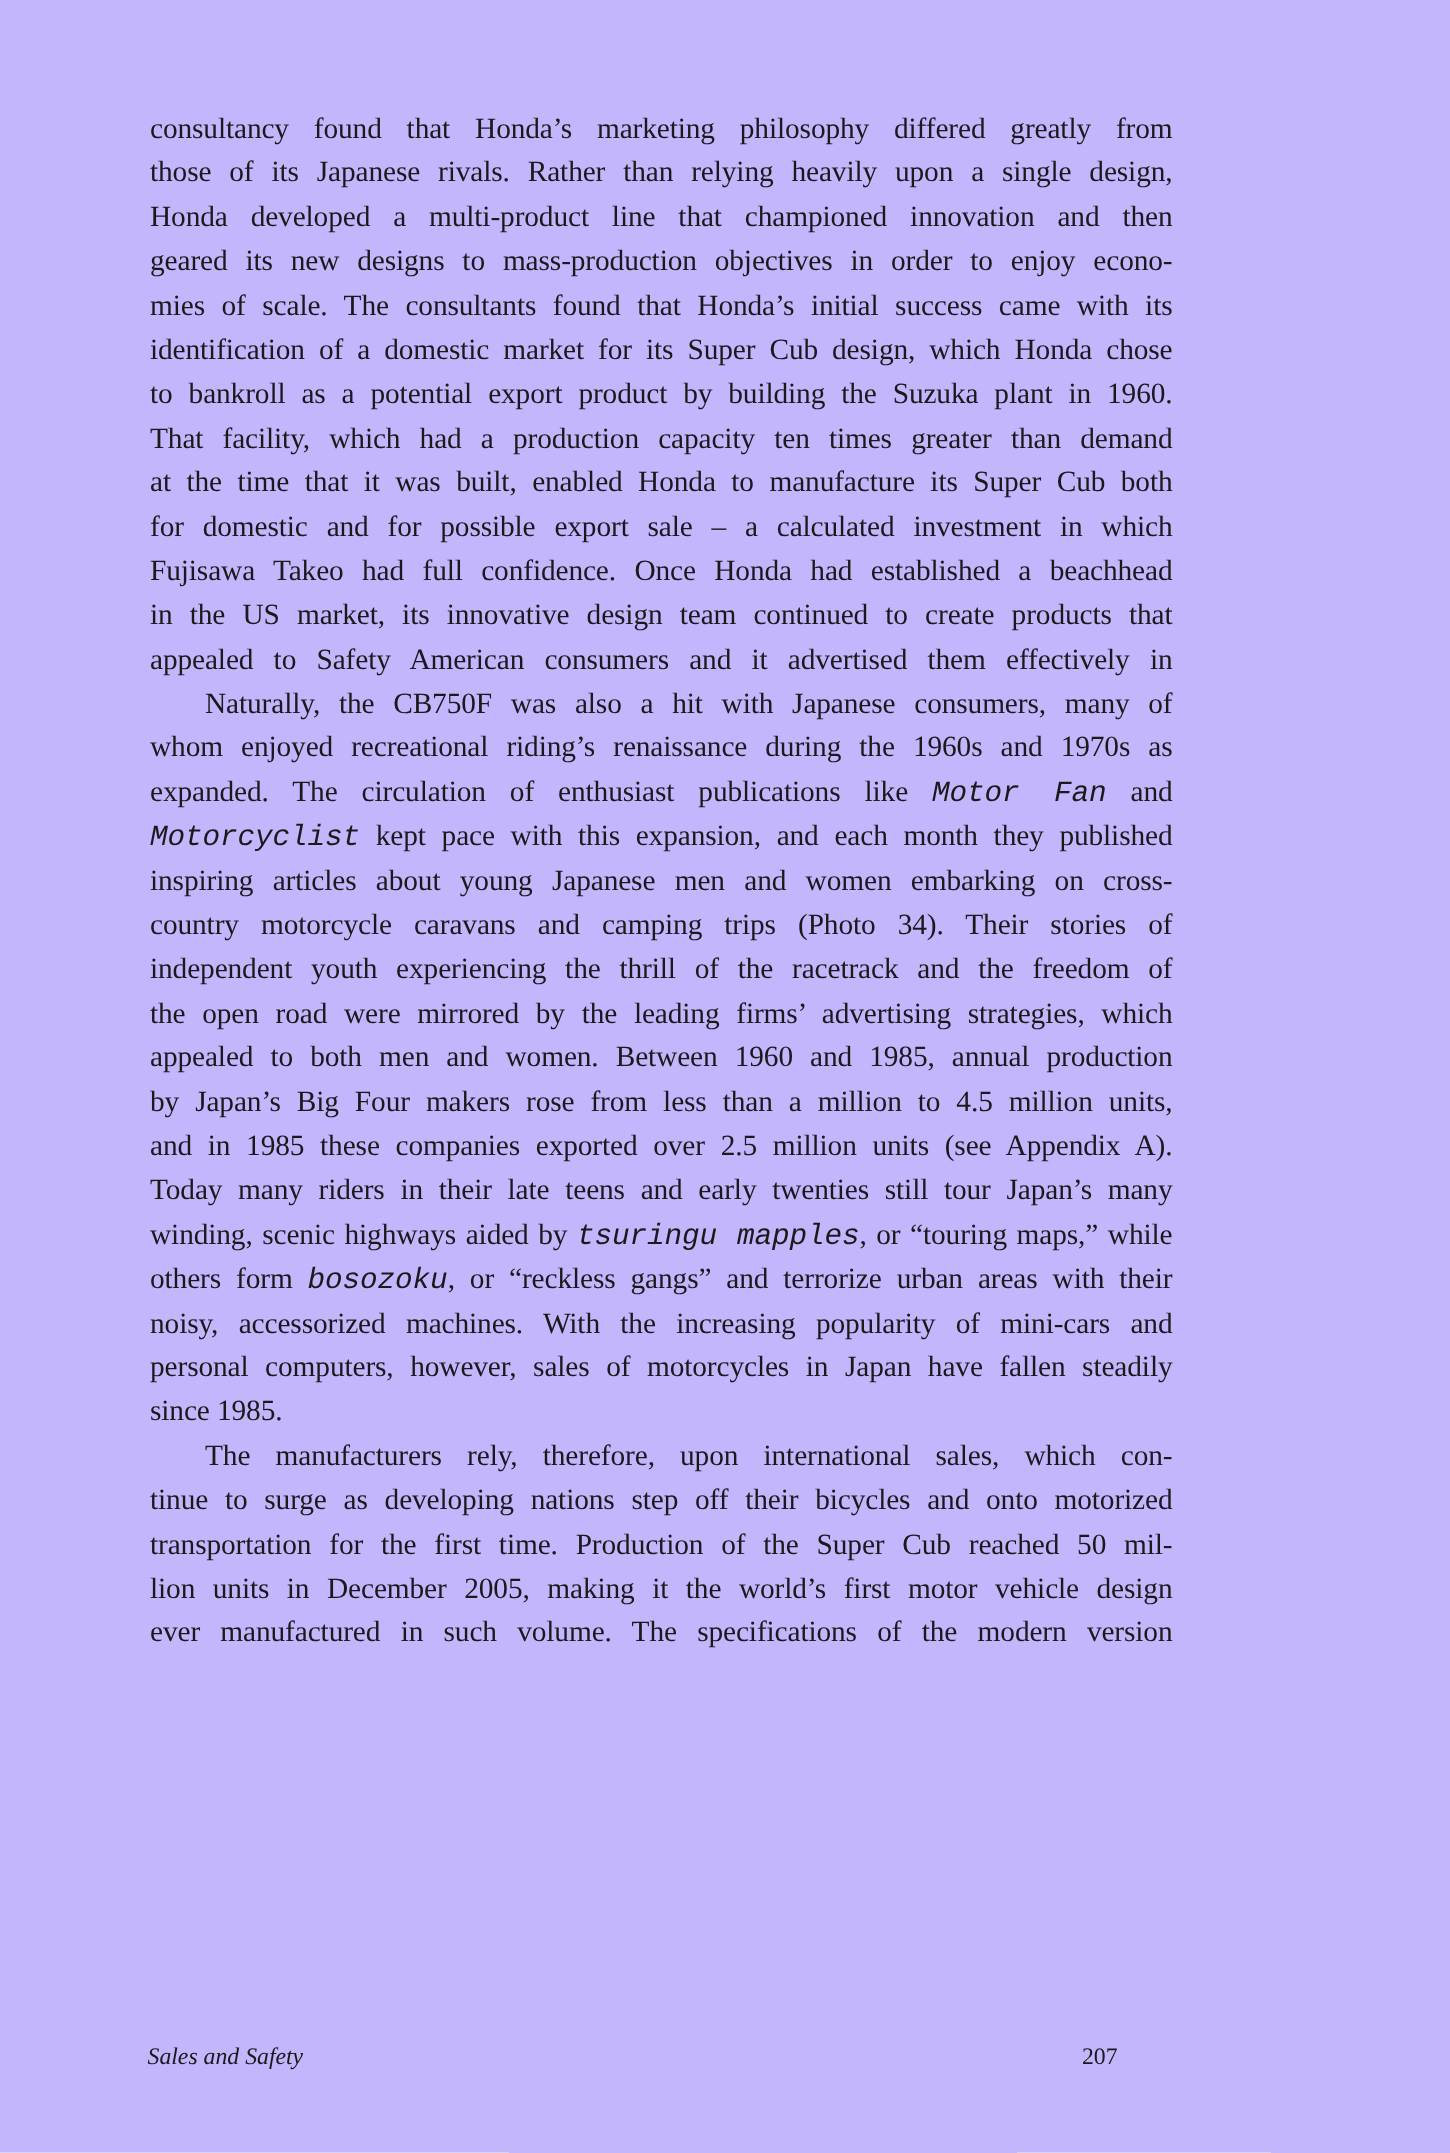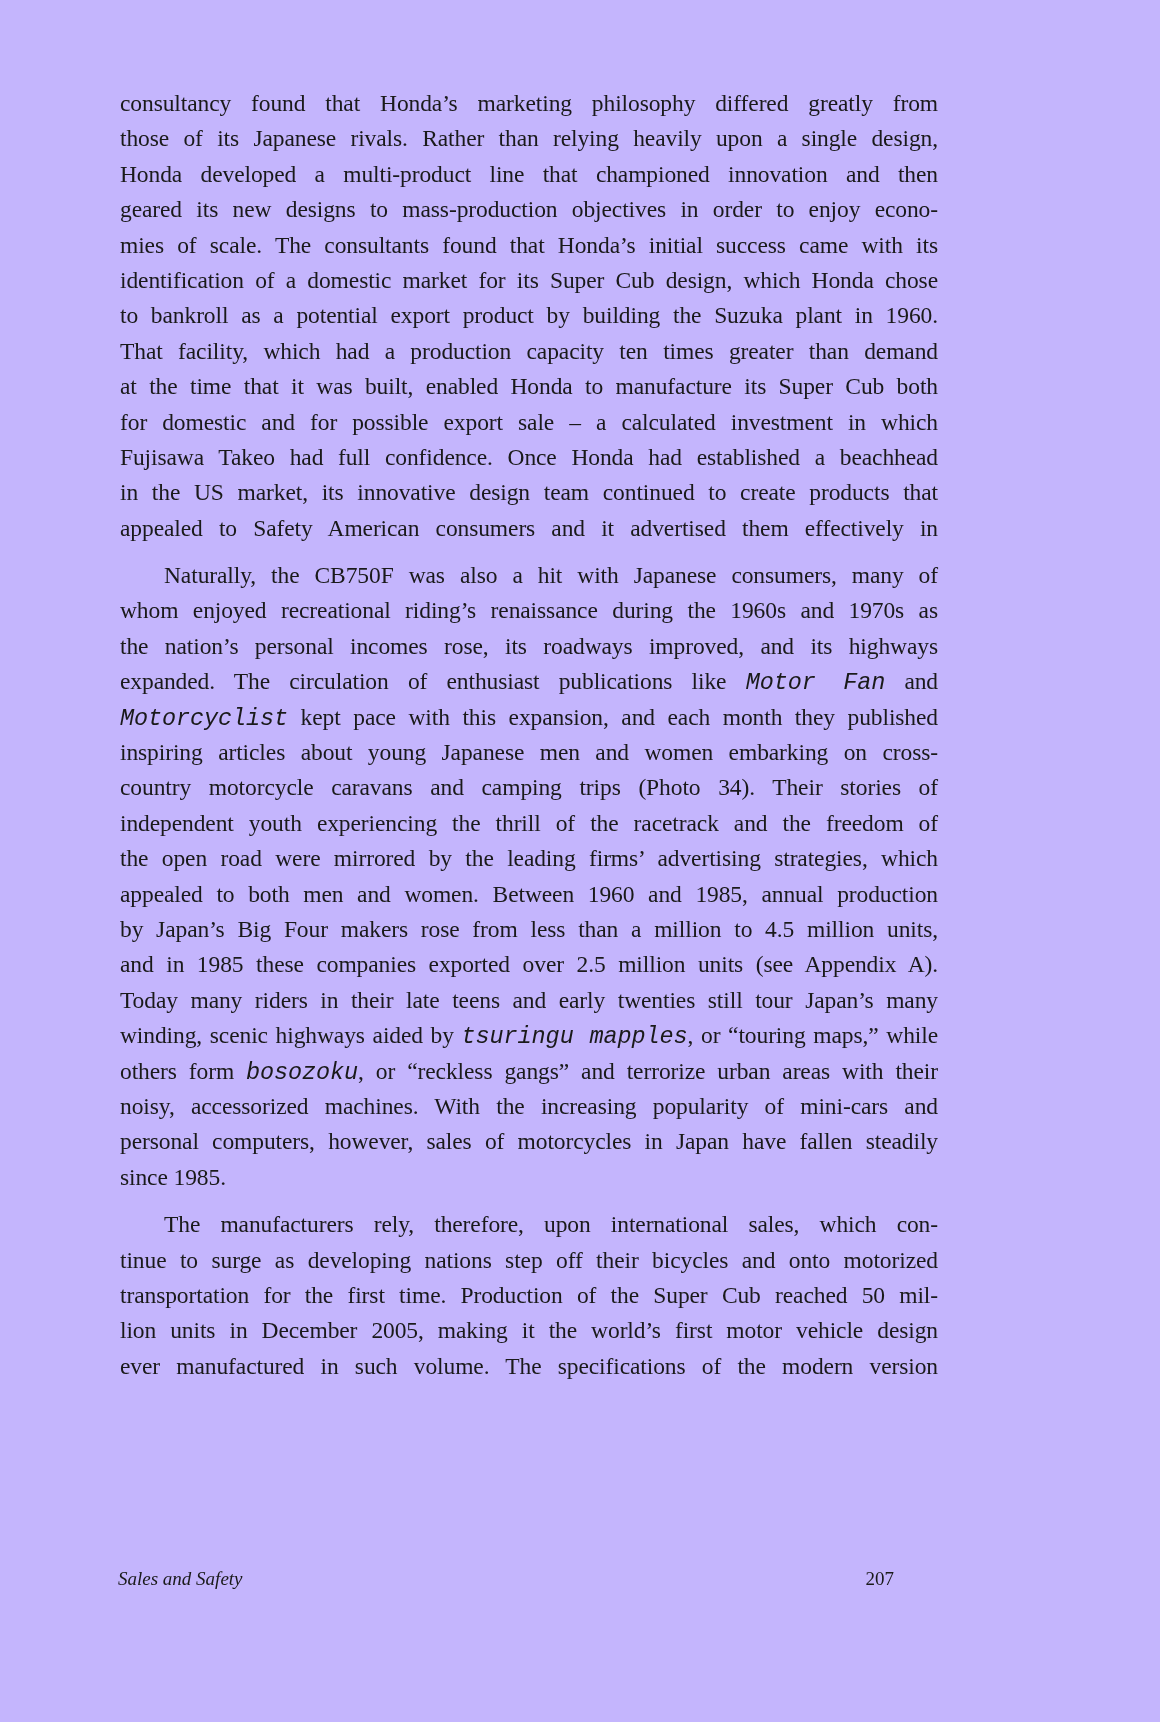--- a/index.html
+++ b/index.html
@@ -37,35 +37,34 @@
       white-space: nowrap;
       text-align: justify;
       text-align-last: justify;
       letter-spacing: -0.1px;
     }
     .line.last {
       text-align-last: left;
     }
     .line.indent {
       padding-left: 44px;
-      margin-top: 12px;
     }
     .line em {
       font-style: italic;
       font-family: Liberation Mono, monospace;
     }
     sup.fn {
       font-size: 11px;
       vertical-align: 9px;
       line-height: 0;
     }
     .footer {
       position: absolute;
       left: 118px;
-      top: 1564px;
+      top: 1631px;
       width: 776px;
       height: 30px;
       font-size: 19px;
       line-height: 30px;
     }
     .running-title {
       position: absolute;
       left: 0;
       top: 0;
       font-style: italic;
@@ -93,21 +92,20 @@
         <span class="line"><span>That facility, which had a production capacity ten times greater than demand</span></span>
         <span class="line"><span>at the time that it was built, enabled Honda to manufacture its Super Cub both</span></span>
         <span class="line"><span>for domestic and for possible export sale – a calculated investment in which</span></span>
         <span class="line"><span>Fujisawa Takeo had full confidence. Once Honda had established a beachhead</span></span>
         <span class="line"><span>in the US market, its innovative design team continued to create products that</span></span>
         <span class="line"><span>appealed to Safety American consumers and it advertised them effectively in</span></span>
       </div>
       <div>
         <span class="line indent"><span>Naturally, the CB750F was also a hit with Japanese consumers, many of</span></span>
         <span class="line"><span>whom enjoyed recreational riding’s renaissance during the 1960s and 1970s as</span></span>
-        <span class="line"><span>the nation’s personal incomes rose, its roadways improved, and its highways</span></span>
         <span class="line"><span>expanded. The circulation of enthusiast publications like </span><em>Motor Fan</em><span> and</span></span>
         <span class="line"><em>Motorcyclist</em><span> kept pace with this expansion, and each month they published</span></span>
         <span class="line"><span>inspiring articles about young Japanese men and women embarking on cross-</span></span>
         <span class="line"><span>country motorcycle caravans and camping trips (Photo 34). Their stories of</span></span>
         <span class="line"><span>independent youth experiencing the thrill of the racetrack and the freedom of</span></span>
         <span class="line"><span>the open road were mirrored by the leading firms’ advertising strategies, which</span></span>
         <span class="line"><span>appealed to both men and women. Between 1960 and 1985, annual production</span></span>
         <span class="line"><span>by Japan’s Big Four makers rose from less than a million to 4.5 million units,</span></span>
         <span class="line"><span>and in 1985 these companies exported over 2.5 million units (see Appendix A).</span></span>
         <span class="line"><span>Today many riders in their late teens and early twenties still tour Japan’s many</span></span>

